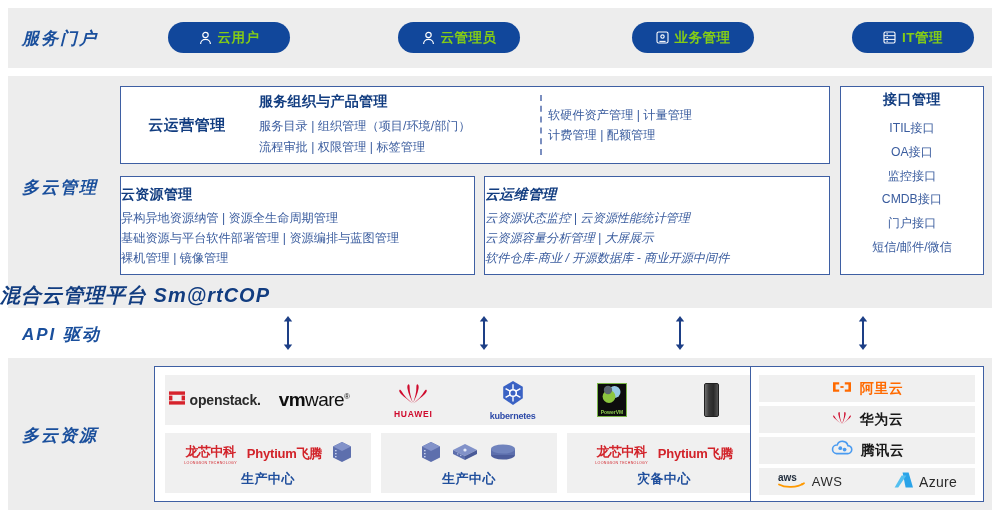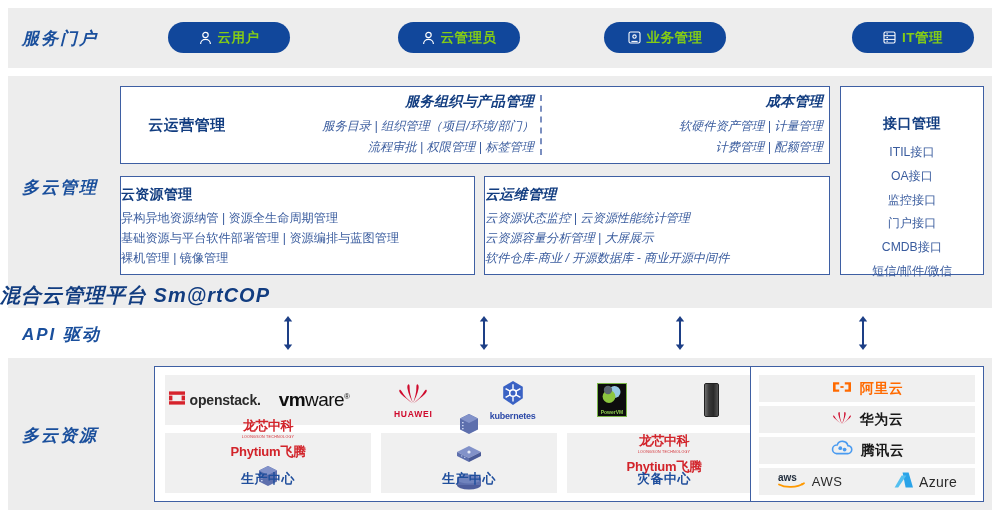--- a/index.html
+++ b/index.html
@@ -39,41 +39,41 @@
     border-radius: 16px;
     display: flex; align-items: center; justify-content: center;
     gap: 6px;
     color: #84cc16; font-size: 13.5px; font-weight: bold;
     letter-spacing: .5px;
   }
   .pill .glyph { display:flex; align-items:center; }
   .pill svg { display: block; }
   #pill-0 { left: 168px; width: 122px; }
   #pill-1 { left: 398px; width: 122px; }
-  #pill-2 { left: 604px; width: 122px; }
+  #pill-2 { left: 632px; width: 122px; }
   #pill-3 { left: 852px; width: 122px; }
 
   
   .mbox {
     position: absolute;
     border: 1.4px solid #3e5fa3;
     background: #ffffff;
   }
   #mbox-ops   { left: 120px; top: 86px;  width: 710px; height: 78px; }
   #mbox-cres  { left: 120px; top: 176px; width: 355px; height: 99px; }
   #mbox-cops  { left: 484px; top: 176px; width: 346px; height: 99px; font-style: italic; }
   #mbox-api   { left: 840px; top: 86px;  width: 144px; height: 189px; }
 
   .ops-inner { display: flex; height: 100%; align-items: center; }
   .ops-title {
     width: 132px; text-align: center;
     color: #123d80; font-weight: bold; font-size: 15px;
     letter-spacing: .5px;
   }
-  .ops-col { flex: 1; text-align: right; padding: 0 6px; font-style: italic; }
+  .ops-col { flex: 1; text-align: left; padding: 0 6px; }
   .ops-col .hd {
     color: #123d80; font-weight: bold; font-size: 14px;
     margin-bottom: 5px; letter-spacing: .3px;
   }
   .ops-col .ln {
     color: #3a5c9e; font-size: 12.2px; line-height: 1.65;
     white-space: nowrap;
   }
   .vdash {
     width: 0; align-self: stretch; margin: 8px 0;
@@ -82,21 +82,21 @@
 
   .cbox-body { padding-top: 9px; text-align: left; }
   .cbox-body .hd {
     color: #123d80; font-weight: bold; font-size: 14px;
     margin-bottom: 5px; letter-spacing: .3px;
   }
   .cbox-body .ln {
     color: #3a5c9e; font-size: 12.2px; line-height: 1.62; white-space: nowrap;
   }
 
-  .apibox-body { padding-top: 28px; text-align: center; }
+  .apibox-body { padding-top: 4px; text-align: center; }
   .apibox-body .hd {
     color: #123d80; font-weight: bold; font-size: 14px;
     margin-bottom: 8px; letter-spacing: .5px;
   }
   .apibox-body .ln {
     color: #3a5c9e; font-size: 12.2px; line-height: 1.95; white-space: nowrap;
   }
 
   
   #platform-title {
@@ -134,21 +134,21 @@
 
   .dc-row {
     position: absolute; top: 66px; height: 60px;
     background: #f0f0f0;
     display: flex; flex-direction: column;
     align-items: center; justify-content: center;
   }
   #dc-0 { left: 10px;  width: 206px; }
   #dc-1 { left: 226px; width: 176px; }
   #dc-2 { left: 412px; width: 194px; }
-  .dc-icons { display: flex; align-items: center; justify-content: center; gap: 4px; height: 30px; flex-direction: column; }
+  .dc-icons { display: flex; align-items: center; justify-content: center; gap: 10px; height: 30px; }
   .dc-label {
     color: #1f4e9c; font-size: 13px; font-weight: bold; letter-spacing: .5px;
     margin-top: 1px;
   }
 
   .cloud-row {
     position: absolute; left: 8px; width: 216px; height: 27px;
     background: #f0f0f0;
     display: flex; align-items: center; justify-content: center; gap: 7px;
   }
@@ -245,21 +245,20 @@
   <div class="mbox" id="mbox-ops">
     <div class="ops-inner">
       <div class="ops-title">云运营管理</div>
       <div class="ops-col">
         <div class="hd">服务组织与产品管理</div>
         <div class="ln">服务目录 | 组织管理（项目/环境/部门）</div>
         <div class="ln">流程审批 | 权限管理 | 标签管理</div>
       </div>
       <div class="vdash"></div>
       <div class="ops-col">
-        <div class="hd">成本管理</div>
         <div class="ln">软硬件资产管理 | 计量管理</div>
         <div class="ln">计费管理 | 配额管理</div>
       </div>
     </div>
   </div>
 
   <div class="mbox" id="mbox-cres">
     <div class="cbox-body">
       <div class="hd">云资源管理</div>
       <div class="ln">异构异地资源纳管 | 资源全生命周期管理</div>
@@ -276,22 +275,22 @@
       <div class="ln">软件仓库-商业 / 开源数据库 - 商业开源中间件</div>
     </div>
   </div>
 
   <div class="mbox" id="mbox-api">
     <div class="apibox-body">
       <div class="hd">接口管理</div>
       <div class="ln">ITIL接口</div>
       <div class="ln">OA接口</div>
       <div class="ln">监控接口</div>
+      <div class="ln">CMDB接口</div>
       <div class="ln">门户接口</div>
-      <div class="ln">CMDB接口</div>
       <div class="ln">短信/邮件/微信</div>
     </div>
   </div>
 
   <div id="platform-title">混合云管理平台 Sm@rtCOP</div>
 
   <div class="band" id="band-api"></div>
   <div class="rail-label" id="lbl-api">API 驱动</div>
 
   <div class="arrow" id="arrow-0">

